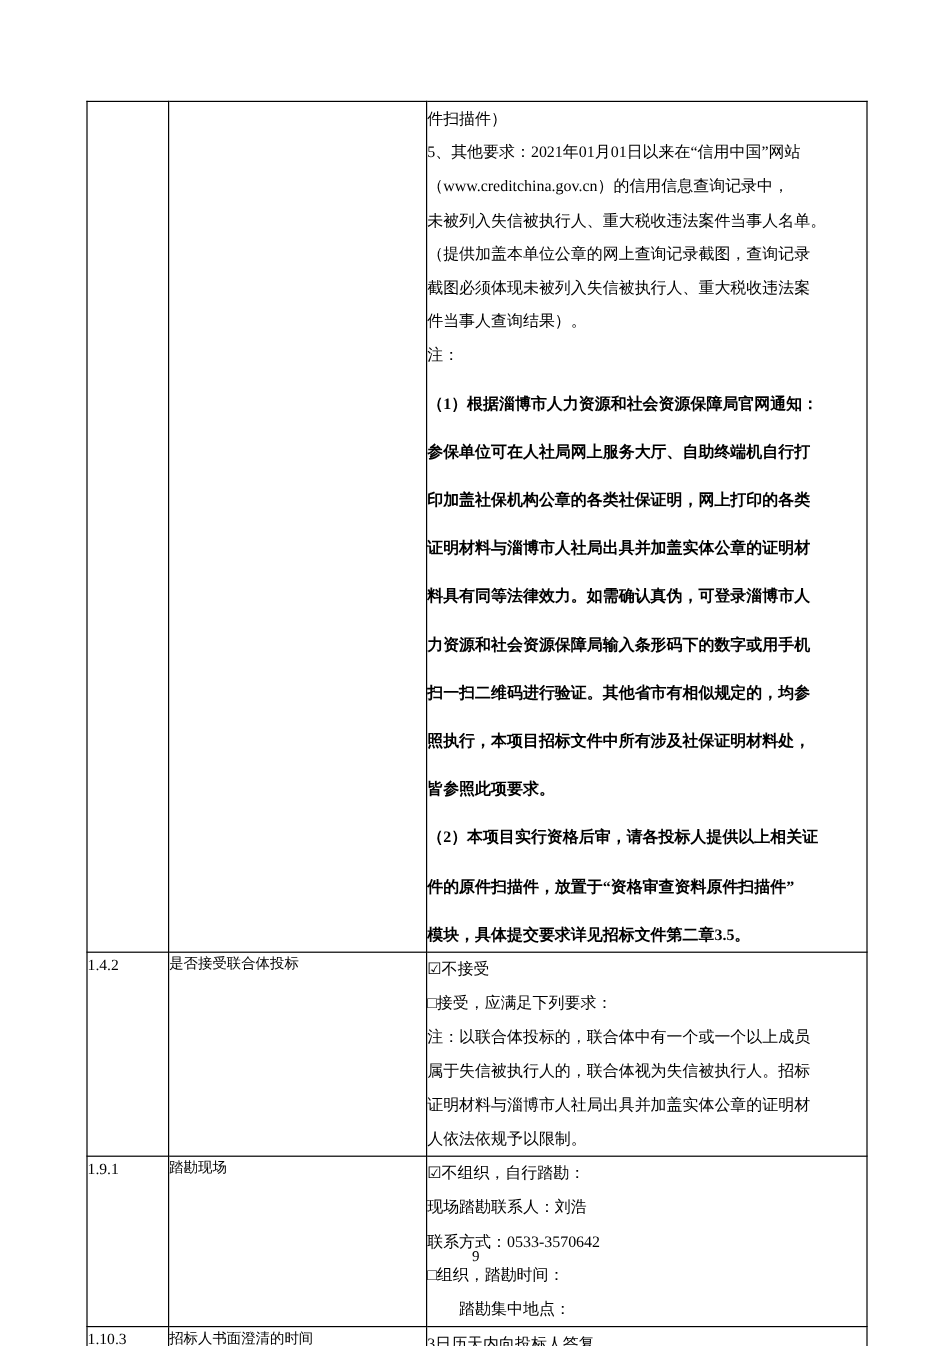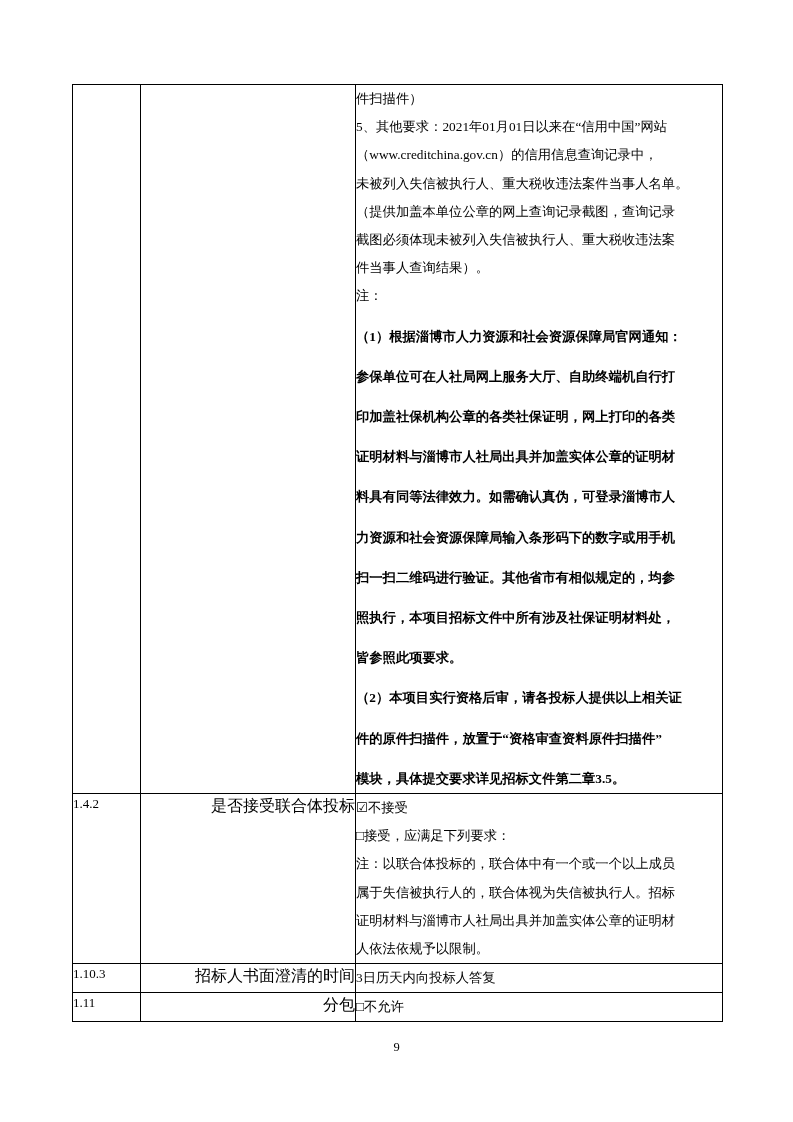--- a/index.html
+++ b/index.html
@@ -38,23 +38,23 @@
   .col-name { width: 215px; }
   .col-content { width: 367px; }
 
   .cell-no {
     vertical-align: middle;
     font-size: 13px;
     line-height: 1.5;
     padding: 4px 2px;
   }
   .cell-name {
-    text-align: right;
+    text-align: left;
     vertical-align: middle;
-    font-size: 16px;
+    font-size: 12px;
     line-height: 1.5;
     padding: 4px 4px;
   }
   .cell-content {
     font-size: 13.3px;
     line-height: 28.2px;
     padding: 4px 6px 4px 7px;
     text-align: justify;
   }
   .cell-content.tight {
@@ -126,20 +126,35 @@
         <td class="cell-content">
           <span class="ln">☑不接受</span>
           <span class="ln">□接受，应满足下列要求：</span>
           <span class="ln">注：以联合体投标的，联合体中有一个或一个以上成员</span>
           <span class="ln">属于失信被执行人的，联合体视为失信被执行人。招标</span>
           <span class="ln">证明材料与淄博市人社局出具并加盖实体公章的证明材</span>
           <span class="ln">人依法依规予以限制。</span>
         </td>
       </tr>
 
+      <tr>
+        <td class="cell-no">
+          <span>1.9.1</span>
+        </td>
+        <td class="cell-name">
+          <span>踏勘现场</span>
+        </td>
+        <td class="cell-content">
+          <span class="ln">☑不组织，自行踏勘：</span>
+          <span class="ln">现场踏勘联系人：刘浩</span>
+          <span class="ln">联系方式：0533-3570642</span>
+          <span class="ln">□组织，踏勘时间：</span>
+          <span class="ln">　　踏勘集中地点：</span>
+        </td>
+      </tr>
 
 
 
       <tr>
         <td class="cell-no">
           <span>1.10.3</span>
         </td>
         <td class="cell-name">
           <span>招标人书面澄清的时间</span>
         </td>

